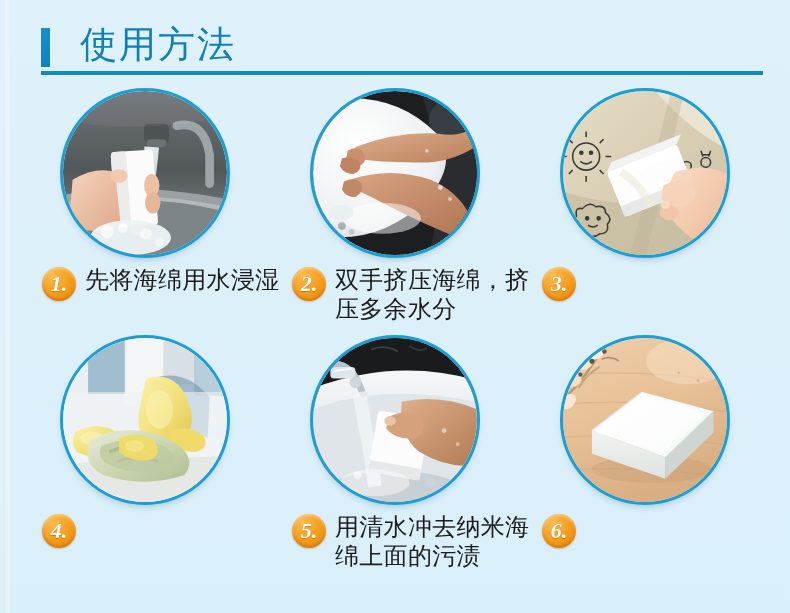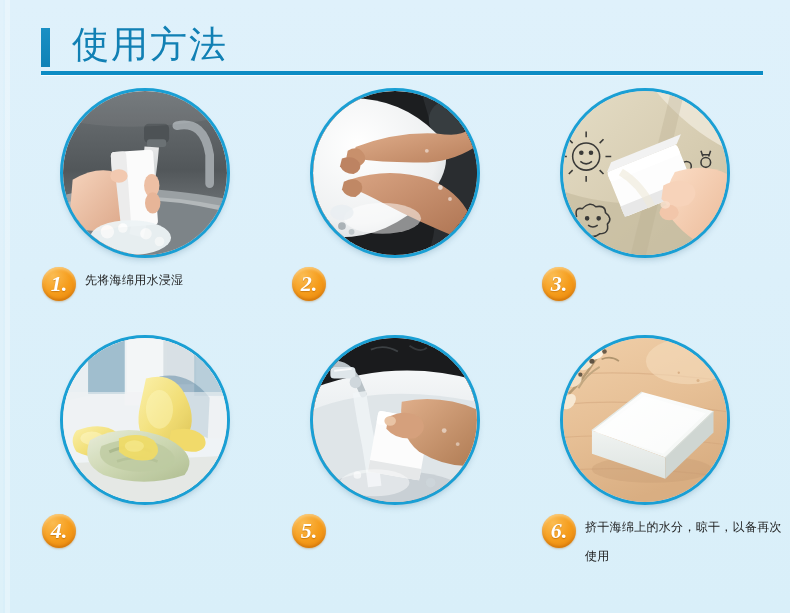--- a/index.html
+++ b/index.html
@@ -51,21 +51,21 @@
   .header-bar {
     position: absolute;
     left: 0;
     top: 2px;
     width: 9px;
     height: 39px;
     background: linear-gradient(180deg, #1a8fc4 0%, #0f82b6 100%);
   }
   .header-title {
     position: absolute;
-    left: 31px;
+    left: 39px;
     top: -4px;
     font-size: 37px;
     line-height: 46px;
     letter-spacing: 2px;
     color: #1180b4;
     font-weight: 500;
     white-space: nowrap;
     font-family: "DejaVu Sans", "Liberation Sans", sans-serif;
   }
   .header-rule {
@@ -159,21 +159,21 @@
     color: #ffffff;
     font-size: 22px;
     font-weight: 700;
     font-style: italic;
     line-height: 1;
     padding-bottom: 1px;
     text-shadow: 0 1px 1px rgba(170,95,0,0.55);
     font-family: "Liberation Serif", "DejaVu Serif", serif;
   }
   .cap-text {
-    font-size: 12px;
+    font-size: 24px;
     line-height: 29px;
     color: #1c1c1c;
     font-weight: 500;
     letter-spacing: 0.3px;
     font-family: "DejaVu Sans", "Liberation Sans", sans-serif;
     max-width: 205px;
   }
 </style>
 </head>
 <body>
@@ -299,20 +299,21 @@
               <circle cx="118" cy="62" r="2" fill="#ffffff" opacity="0.5"></circle>
             </svg>
           </div>
         </div>
       </div>
       <div class="caption">
         <div class="badge">
           <div class="disc"></div>
           <div class="num">2.</div>
         </div>
+        <div class="cap-text">双手挤压海绵，挤压多余水分</div>
       </div>
     </div>
 
     <div class="cell c2">
       <div class="photo-wrap">
         <div class="photo">
           <div class="photo-inner">
             <svg viewBox="0 0 170 170" preserveAspectRatio="xMidYMid slice">
               <defs>
                 <linearGradient id="p3wall" x1="0" y1="0" x2="1" y2="1">
@@ -488,20 +489,21 @@
               <path d="M100 8 Q112 16 118 10" stroke="#474c50" stroke-width="2" fill="none" opacity="0.6"></path>
             </svg>
           </div>
         </div>
       </div>
       <div class="caption">
         <div class="badge">
           <div class="disc"></div>
           <div class="num">5.</div>
         </div>
+        <div class="cap-text">用清水冲去纳米海绵上面的污渍</div>
       </div>
     </div>
 
     <div class="cell c5">
       <div class="photo-wrap">
         <div class="photo">
           <div class="photo-inner">
             <svg viewBox="0 0 170 170" preserveAspectRatio="xMidYMid slice">
               <defs>
                 <linearGradient id="p6wood" x1="0" y1="0" x2="0.4" y2="1">
@@ -555,18 +557,17 @@
               <circle cx="120" cy="36" r="1.2" fill="#cda075" opacity="0.7"></circle>
             </svg>
           </div>
         </div>
       </div>
       <div class="caption">
         <div class="badge">
           <div class="disc"></div>
           <div class="num">6.</div>
         </div>
-        <div class="cap-text">挤干海绵上的水分，晾干，以备再次使用</div>
       </div>
     </div>
 
   </div>
 </div>
 
 </body></html>

